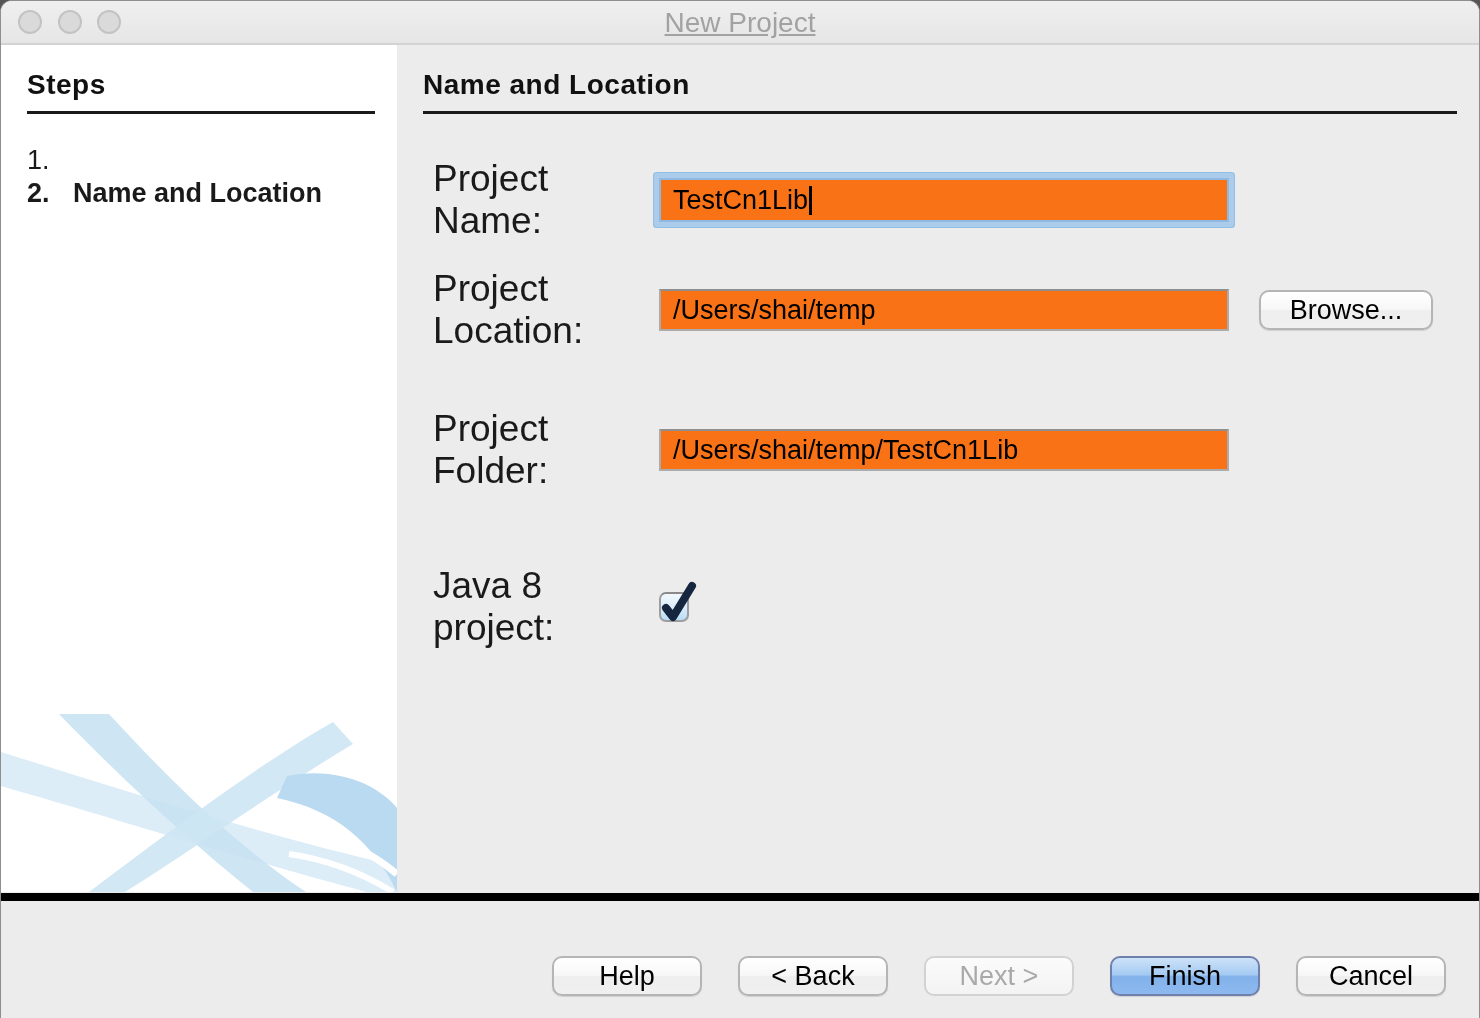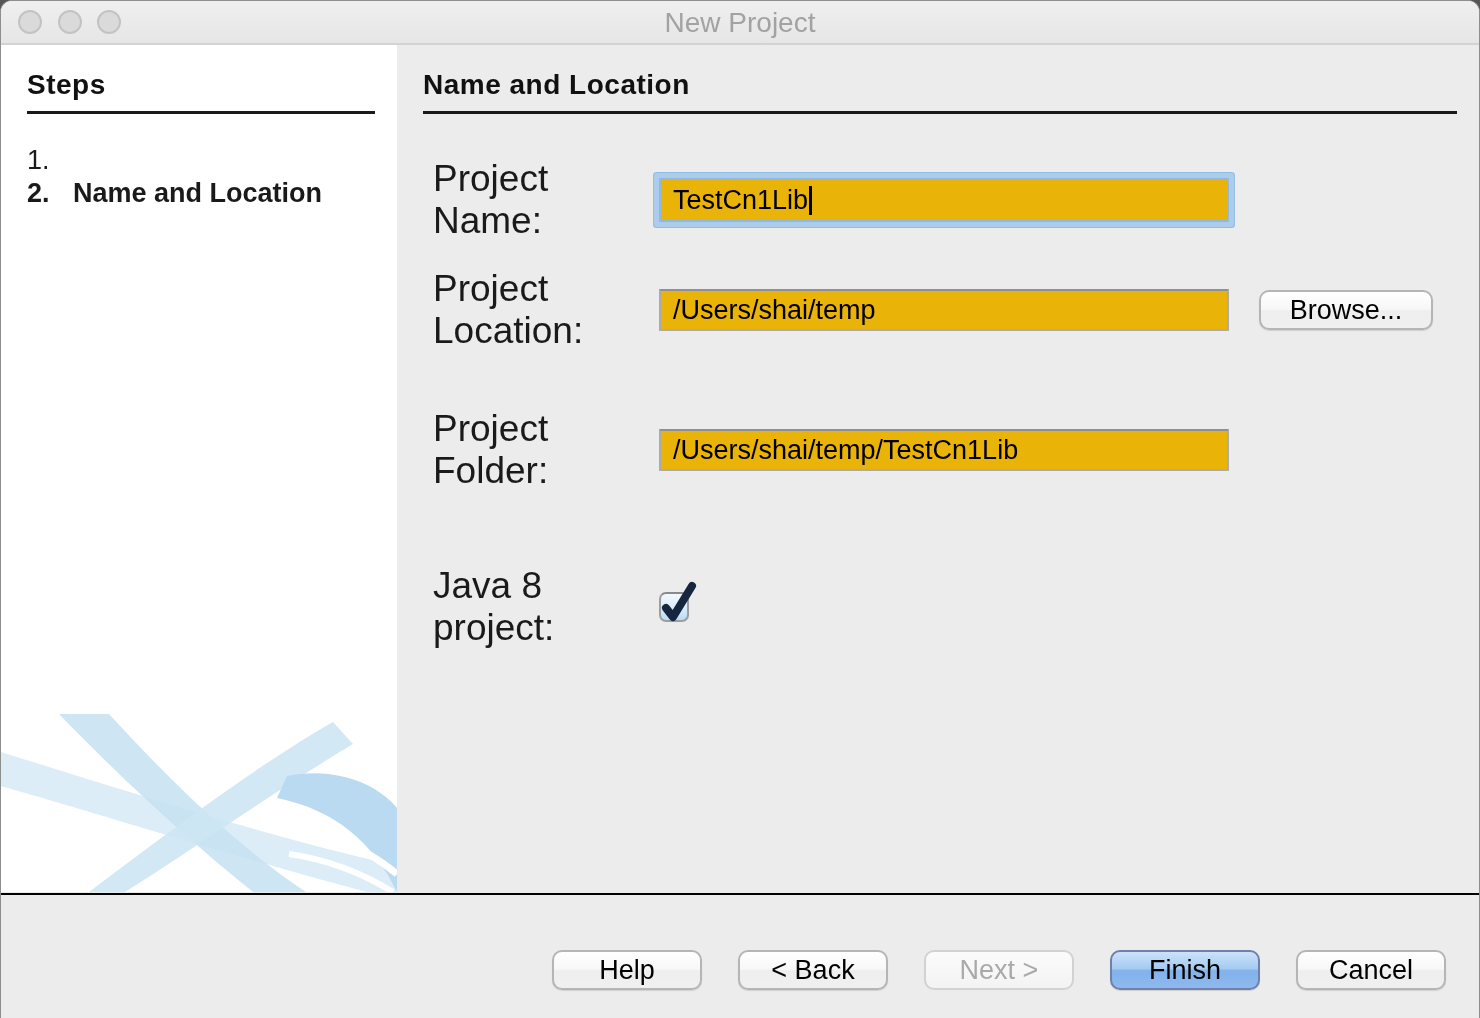--- a/index.html
+++ b/index.html
@@ -19,21 +19,21 @@
   
   .titlebar {
     position: relative;
     height: 44px;
     background: linear-gradient(#efefef, #e6e6e6);
     border-bottom: 2px solid #d3d3d3;
   }
   .titlebar-title {
     position: absolute; left: 0; right: 0; top: 0;
     line-height: 44px; text-align: center;
-    font-size: 28px; color: #a2a2a2;
+    font-size: 28px; color: #a2a2a2; text-decoration: underline;
   }
   .traffic { position: absolute; top: 9px; width: 24px; height: 24px;
     border-radius: 50%; background: #dadada; border: 2px solid #c3c3c3; }
   .traffic.t1 { left: 17px; }
   .traffic.t2 { left: 57px; }
   .traffic.t3 { left: 96px; }
 
   
   .body { display: flex; height: 847px; }
 
@@ -69,21 +69,21 @@
   .form { margin-top: 44px; }
   .form-row { display: flex; align-items: center; margin-bottom: 26px; }
   .form-row.folder { margin-bottom: 17px; }
   .form-label {
     width: 226px; flex: none;
     margin-left: 10px;
     font-size: 37px; color: #1a1a1a;
   }
   .textfield {
     width: 570px; height: 44px;
-    background: #eab308;
+    background: #f97316;
     border: 2px solid #ababab;
     border-top-color: #8f8f8f;
     font-size: 27px; color: #000;
     padding: 0 12px;
     font-family: "Liberation Sans", "DejaVu Sans", sans-serif;
     outline: none;
     border-radius: 1px;
   }
   .textfield.small { height: 42px; }
   .name-wrap { position: relative; width: 570px; height: 44px; }
@@ -118,21 +118,21 @@
     border-radius: 7px;
     background: linear-gradient(#f2f9fe 0%, #d9ecfa 55%, #b9dcf6 100%);
   }
   .checkmark { position: absolute; left: -2px; top: -14px; width: 40px; height: 44px; }
 
   
   .footer {
     position: absolute; left: 0; right: 0; bottom: 0;
     height: 125px;
     background: #ececec;
-    border-top: 2px solid #000000;
+    border-top: 8px solid #000000;
   }
   .footer-buttons {
     position: absolute; right: 33px; top: 55px;
     display: flex; gap: 36px;
   }
   .footer-btn { width: 150px; height: 40px; }
   .footer-btn.disabled {
     color: #a9a9a9;
     background: linear-gradient(#fbfbfb, #f3f3f3);
     border-color: #d2d2d2;

